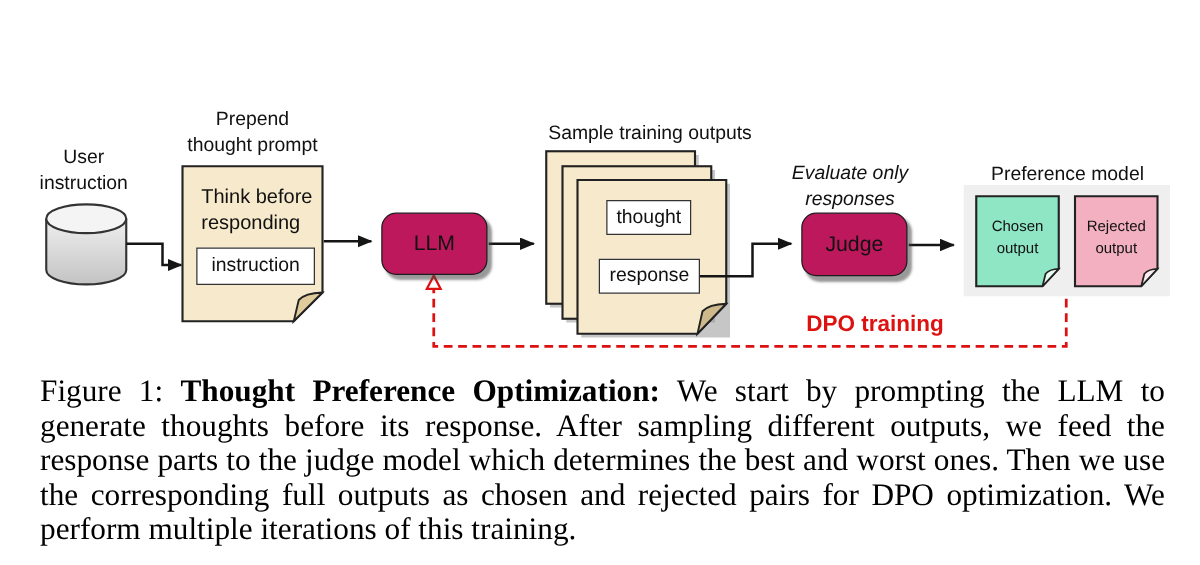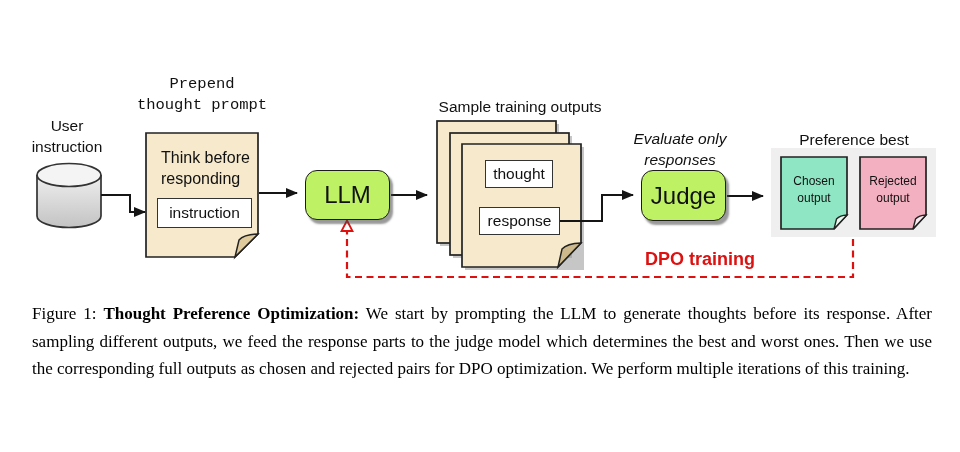--- a/index.html
+++ b/index.html
@@ -6,27 +6,27 @@
   body{font-family:"Liberation Sans",sans-serif;color:#111;}
   .page{position:relative;width:960px;height:452px;background:#fff;overflow:hidden;}
   .abs{position:absolute;}
   .lbl{white-space:pre-line;text-align:center;font-size:15.5px;line-height:21px;color:#111;}
   .lbl-left{white-space:pre-line;text-align:left;font-size:16px;line-height:21px;color:#111;}
   .panel{background:#EFEFEF;z-index:1;}
   svg.canvas{position:absolute;left:0;top:0;z-index:2;}
   .overlay{z-index:3;}
   .whitebox{background:#fff;border:1.6px solid #333;display:flex;align-items:center;justify-content:center;
             font-size:15.5px;box-sizing:border-box;z-index:3;}
-  .bluebox{background:#bef264;border:1.7px solid #1c1c1c;border-radius:12px;display:flex;align-items:center;
-           justify-content:center;font-size:24px;box-shadow:3px 4px 2px rgba(70,70,70,.55);box-sizing:border-box;z-index:3;}
+  .bluebox{background:#be185d;border:1.7px solid #1c1c1c;border-radius:12px;display:flex;align-items:center;
+           justify-content:center;font-size:17px;box-shadow:3px 4px 2px rgba(70,70,70,.55);box-sizing:border-box;z-index:3;}
   .notetext{display:flex;align-items:center;justify-content:center;text-align:center;white-space:pre-line;
             font-size:12px;line-height:17px;z-index:3;}
   .dpo{font-weight:bold;font-size:18px;color:#DE1111;text-align:center;z-index:3;}
   .caption{position:absolute;left:32px;top:300px;width:900px;margin:0;font-family:"Liberation Serif",serif;
-           font-size:17px;line-height:27.6px;color:#000;text-align:justify;}
+           font-size:25px;line-height:27.6px;color:#000;text-align:justify;}
   .caption b{font-weight:bold;}
 </style>
 </head>
 <body>
 
 <div class="page">
 
   <div class="abs panel" style="left:771px;top:148px;width:165px;height:89px;"></div>
 
   <svg class="canvas" width="960" height="300" viewBox="0 0 960 300">
@@ -75,42 +75,42 @@
     <path d="M560,221 H602 V195 H633" fill="none" stroke="#151515" stroke-width="2" marker-end="url(#ah)"></path>
     <path d="M727,196 H763" fill="none" stroke="#151515" stroke-width="2" marker-end="url(#ah)"></path>
 
     <path d="M853,239 V277 H347 V231" fill="none" stroke="#DE1111" stroke-width="2.2" stroke-dasharray="7 4.5"></path>
     <path d="M347,220.5 L352.5,231 H341.5 Z" fill="#fff" stroke="#DE1111" stroke-width="1.8"></path>
   </svg>
 
   <div class="abs lbl overlay" style="left:10px;top:115px;width:114px;">User
 instruction</div>
 
-  <div class="abs lbl overlay" style="left:122px;top:74px;width:160px;font-family:Liberation Mono, monospace;">Prepend
+  <div class="abs lbl overlay" style="left:122px;top:85px;width:160px;">Prepend
 thought prompt</div>
 
   <div class="abs lbl-left overlay" style="left:161px;top:147px;width:95px;">Think before
 responding</div>
 
   <div class="abs whitebox" style="left:157px;top:198px;width:95px;height:30px;">instruction</div>
 
   <div class="abs bluebox" style="left:305px;top:170px;width:85px;height:50px;">LLM</div>
 
   <div class="abs lbl overlay" style="left:420px;top:96px;width:200px;">Sample training outputs</div>
 
   <div class="abs whitebox" style="left:485px;top:160px;width:68px;height:28px;">thought</div>
 
   <div class="abs whitebox" style="left:479px;top:207px;width:81px;height:28px;text-align:right;">response</div>
 
   <div class="abs lbl overlay" style="left:605px;top:128px;width:150px;font-style:italic;">Evaluate only
 responses</div>
 
   <div class="abs bluebox" style="left:641px;top:170px;width:85px;height:51px;">Judge</div>
 
-  <div class="abs lbl overlay" style="left:774px;top:129px;width:160px;">Preference best</div>
+  <div class="abs lbl overlay" style="left:774px;top:129px;width:160px;">Preference model</div>
 
   <div class="abs notetext" style="left:781px;top:157px;width:66px;height:66px;">Chosen
 output</div>
 
   <div class="abs notetext" style="left:860px;top:157px;width:66px;height:66px;">Rejected
 output</div>
 
   <div class="abs dpo" style="left:630px;top:249px;width:140px;">DPO training</div>
 
   <p class="caption"><span>Figure 1: </span><b>Thought Preference Optimization:</b><span> We start by prompting the LLM to generate thoughts before its response. After sampling different outputs, we feed the response parts to the judge model which determines the best and worst ones. Then we use the corresponding full outputs as chosen and rejected pairs for DPO optimization. We perform multiple iterations of this training.</span></p>

